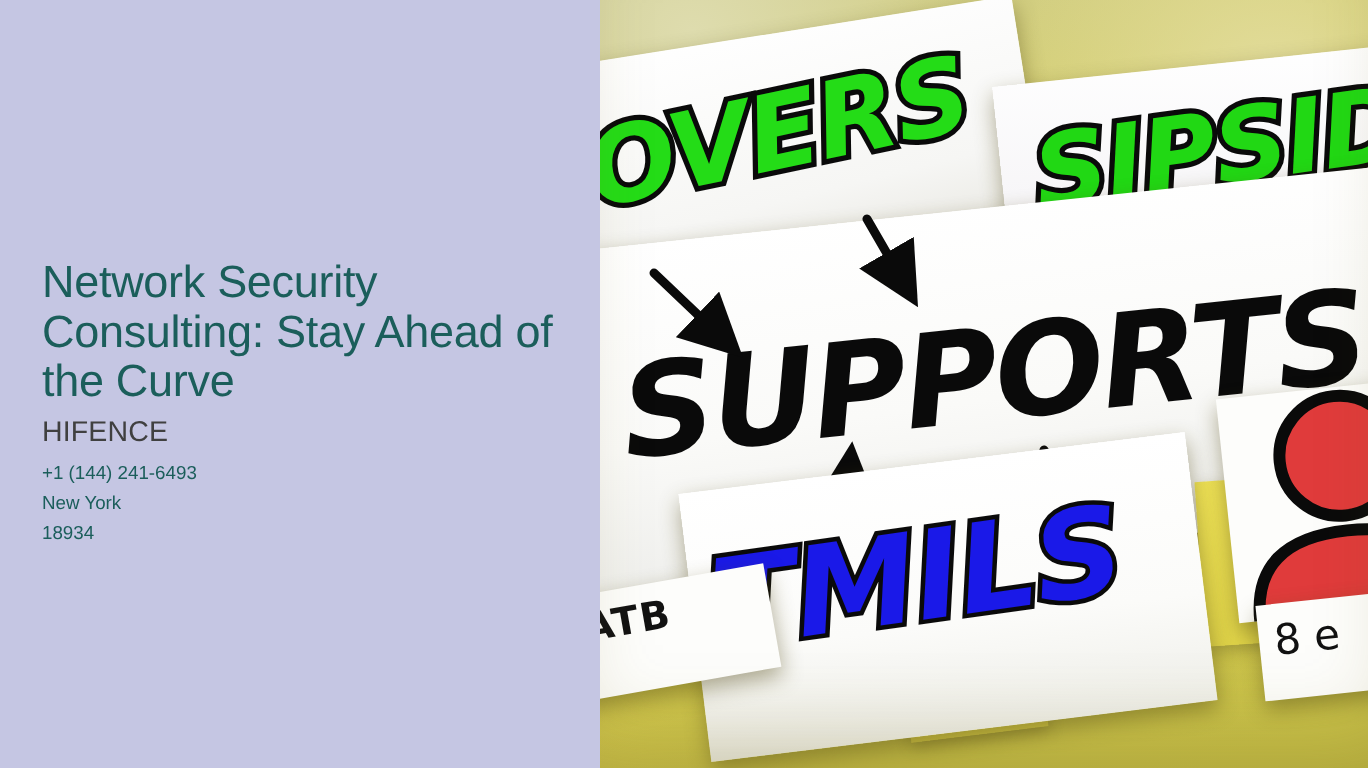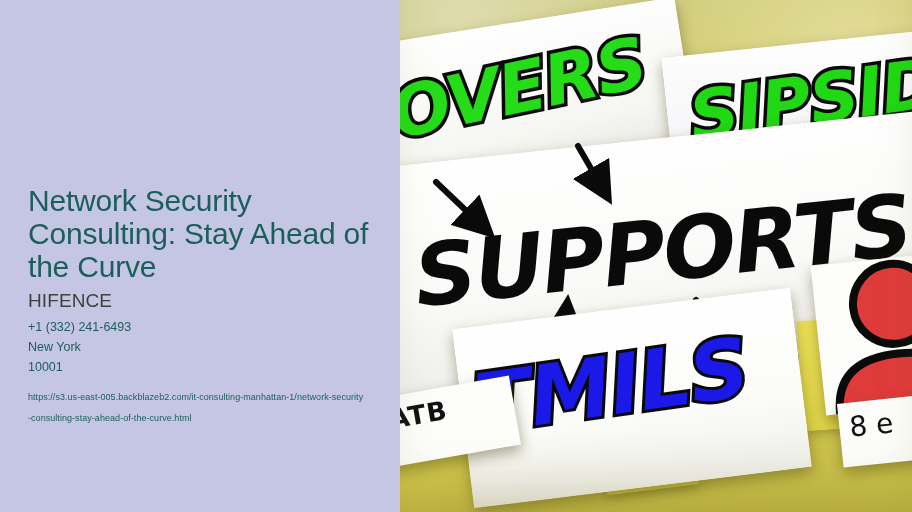--- a/index.html
+++ b/index.html
@@ -26,21 +26,21 @@
     width: 400px;
     height: 512px;
     background: #c5c6e3;
     flex: 0 0 400px;
     overflow: hidden;
   }
 
   .text-block {
     position: absolute;
     left: 28px;
-    top: 184px;
+    top: 172px;
     width: 352px;
   }
 
   .headline {
     color: #1b5e5b;
     font-size: 30px;
     line-height: 33px;
     font-weight: 400;
     letter-spacing: -0.2px;
     margin: 0 0 6px 0;
@@ -293,28 +293,27 @@
 
 <div id="page">
 
   <div class="left-panel">
     <div class="text-block">
 
       <h1 class="headline">Network Security Consulting: Stay Ahead of the Curve</h1>
 
       <div class="brand">HIFENCE</div>
 
-      <div class="contact-line">+1 (332) 241-6493</div>
+      <div class="contact-line">+1 (144) 241-6493</div>
 
 
       <div class="contact-line">New York</div>
 
-      <div class="contact-line">10001</div>
-
-      <div class="url-text">https://s3.us-east-005.backblazeb2.com/it-consulting-manhattan-1/network-security-consulting-stay-ahead-of-the-curve.html</div>
+      <div class="contact-line">18934</div>
+
     </div>
   </div>
 
   <div class="right-panel">
     <div class="photo">
 
       <div class="backdrop"></div>
 
       <div class="sign" id="sign-greenp">
         <svg class="svg-layer" viewBox="0 0 110 140">

